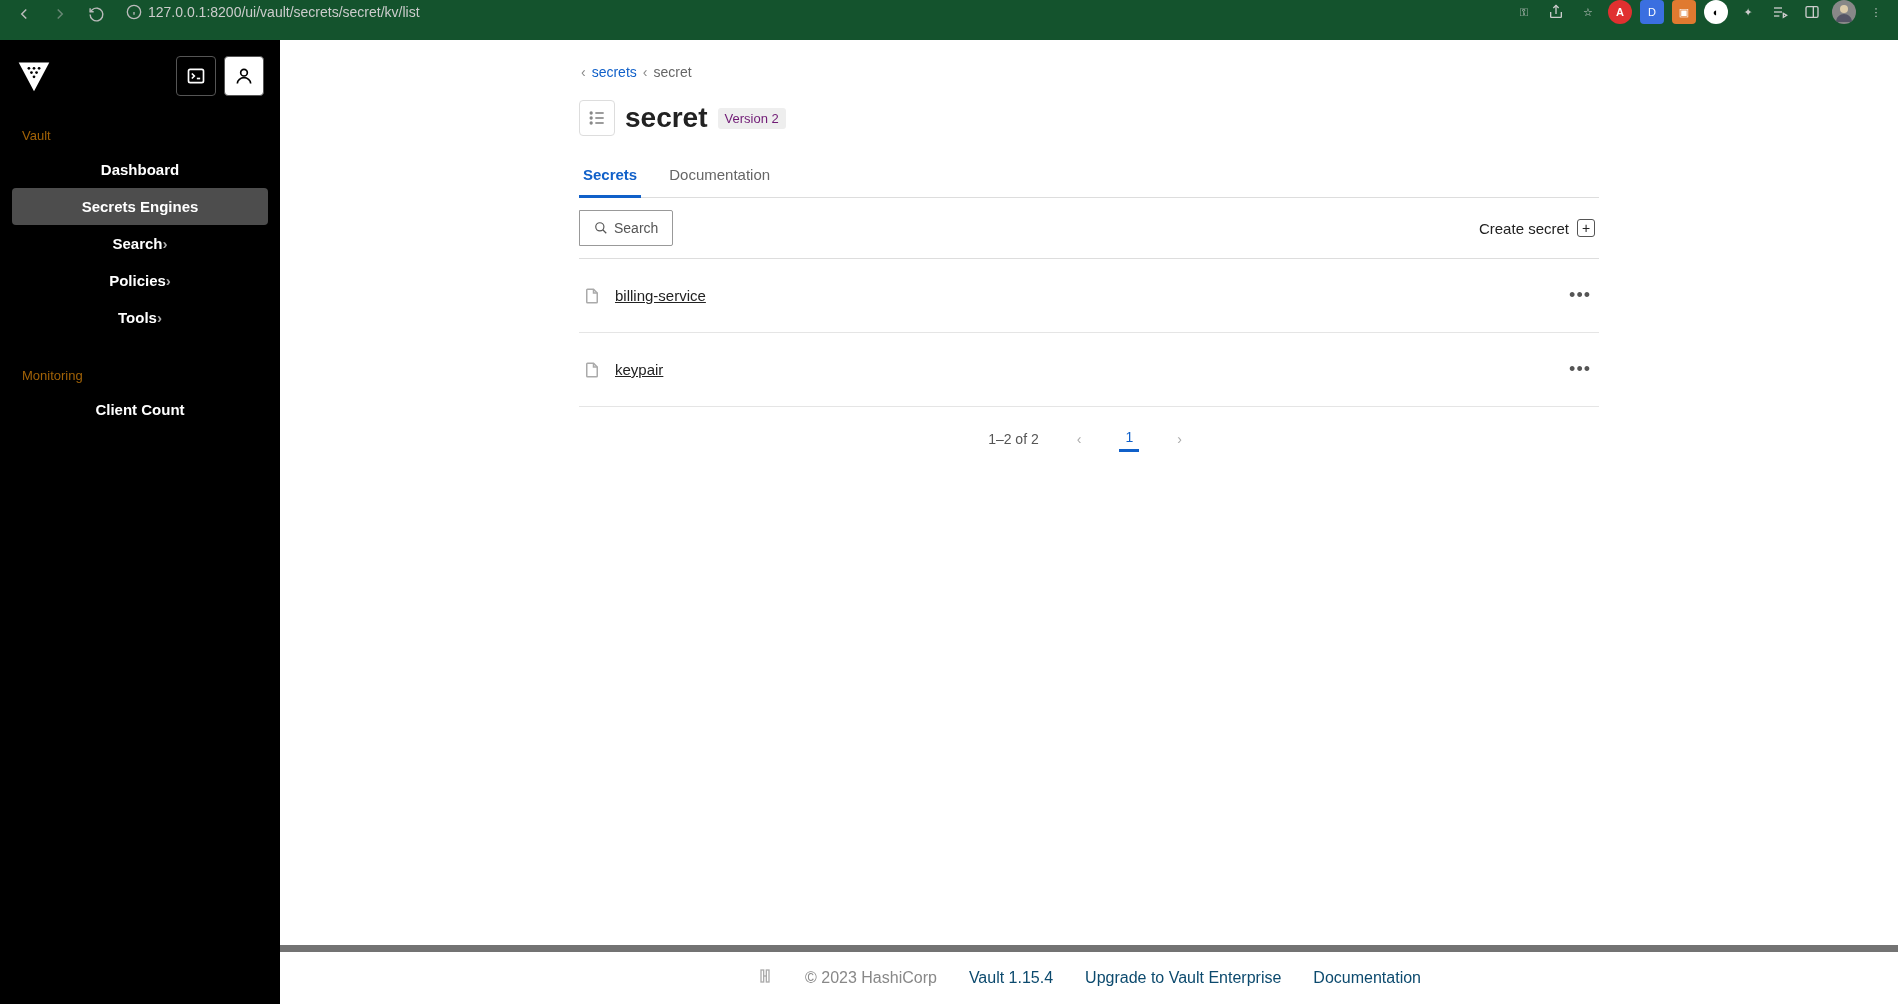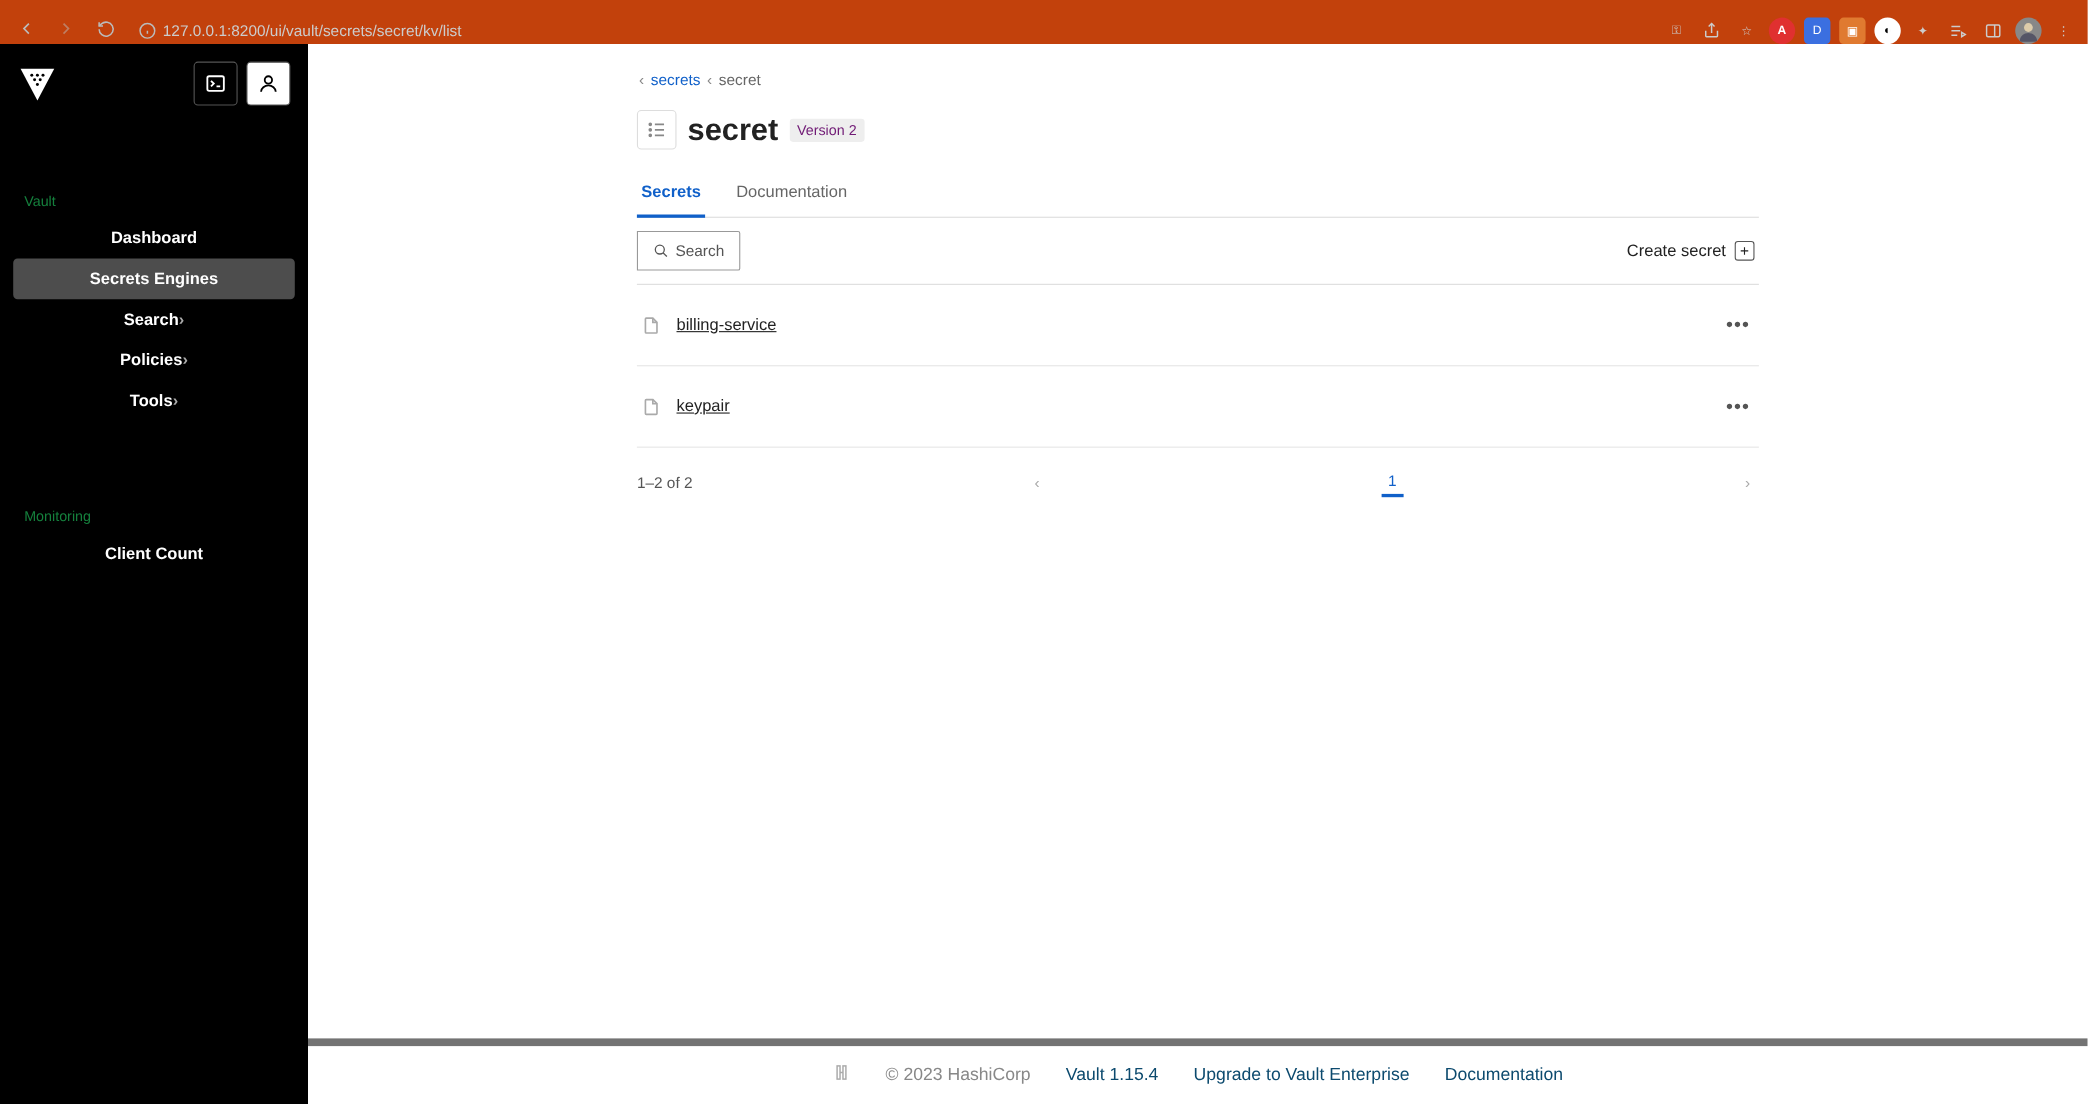--- a/index.html
+++ b/index.html
@@ -1,19 +1,19 @@
 <!DOCTYPE html>
 <html><head>
 <meta charset="utf-8">
 <style>
 * { box-sizing: border-box; margin: 0; padding: 0; }
 html, body { width: 1898px; height: 1004px; font-family: -apple-system, BlinkMacSystemFont, "Segoe UI", Helvetica, Arial, sans-serif; overflow: hidden; }
 
 
-.browser-chrome { background: #c2410c; height: 40px; display: flex; align-items: flex-end; padding: 0 10px; gap: 8px; color: #ccc; }
+.browser-chrome { background: #14532d; height: 40px; display: flex; align-items: flex-start; padding: 0 10px; gap: 8px; color: #ccc; }
 .chrome-btn { width: 28px; height: 28px; display: flex; align-items: center; justify-content: center; cursor: pointer; }
 .chrome-btn svg { stroke: #bbb; }
 .url-pill { flex: 0 0 auto; display: flex; align-items: center; gap: 6px; padding: 4px 8px; }
 .url-text { color: #ccc; font-size: 14px; }
 .chrome-spacer { flex: 1; }
 .chrome-icon { width: 24px; height: 24px; border-radius: 4px; display: flex; align-items: center; justify-content: center; font-size: 11px; }
 .ext-red { background: #e03030; color: #fff; font-weight: bold; border-radius: 50%; }
 .ext-blue { background: #3b6fe0; color: #fff; }
 .ext-orange { background: #e07a30; color: #fff; }
 .ext-white-circle { background: #fff; color: #000; border-radius: 50%; }
@@ -22,21 +22,21 @@
 
 .app { display: flex; height: 964px; }
 
 
 .sidebar { width: 280px; background: #000; color: #fff; display: flex; flex-direction: column; padding: 16px 12px; }
 .sidebar-top { display: flex; align-items: center; justify-content: space-between; margin-bottom: 24px; padding: 0 4px; }
 .logo { width: 36px; height: 36px; display: flex; align-items: center; justify-content: center; }
 .top-actions { display: flex; gap: 8px; }
 .icon-btn { width: 40px; height: 40px; border: 1px solid #555; border-radius: 4px; display: flex; align-items: center; justify-content: center; cursor: pointer; }
 .icon-btn.inverse { background: #fff; }
-.sb-heading { color: #15803d; font-size: 13px; padding: 8px 10px; margin-top: 47px; }
+.sb-heading { color: #a16207; font-size: 13px; padding: 8px 10px; }
 .sb-item { display: flex; align-items: center; justify-content: center; padding: 10px 10px; font-size: 15px; border-radius: 4px; cursor: pointer; font-weight: 600; }
 .sb-item.active { background: #4d4d4d; }
 .sb-item .chev { color: #aaa; }
 .sb-section-gap { height: 24px; }
 
 
 .main { flex: 1; background: #fff; position: relative; overflow: auto; }
 .content { max-width: 1020px; margin: 0 auto; padding: 24px 0 80px; }
 .crumbs { display: flex; align-items: center; gap: 6px; font-size: 14px; color: #1060c9; margin-bottom: 20px; padding-left: 2px; }
 .crumb-sep { color: #888; }
@@ -52,21 +52,21 @@
 .search-input { border: 1px solid #999; height: 36px; padding: 0 10px; font-size: 14px; width: 240px; border-right: none; border-radius: 2px 0 0 2px; }
 .search-btn { border: 1px solid #999; height: 36px; padding: 0 14px; display: flex; align-items: center; gap: 6px; background: #fff; cursor: pointer; font-size: 14px; color: #555; border-radius: 0 2px 2px 0; }
 .toolbar-spacer { flex: 1; }
 .create-btn { display: flex; align-items: center; gap: 8px; font-size: 15px; color: #222; cursor: pointer; padding: 8px 4px; font-weight: 500; }
 .plus-box { width: 18px; height: 18px; border: 1px solid #555; border-radius: 3px; display: flex; align-items: center; justify-content: center; font-size: 14px; line-height: 1; }
 .row { display: flex; align-items: center; padding: 22px 4px; border-bottom: 1px solid #e5e5e5; }
 .row .file-icon { width: 18px; height: 18px; margin-right: 14px; color: #aaa; }
 .row-name { color: #222; text-decoration: underline; font-size: 15px; }
 .row-spacer { flex: 1; }
 .dots-btn { color: #555; cursor: pointer; padding: 4px; font-size: 18px; letter-spacing: 1px; }
-.pager { display: flex; align-items: center; justify-content: space-between; gap: 30px; padding: 18px 0; font-size: 14px; color: #555; }
+.pager { display: flex; align-items: center; justify-content: center; gap: 30px; padding: 18px 0; font-size: 14px; color: #555; }
 .pg-count { color: #555; }
 .pg-nav { color: #aaa; cursor: pointer; padding: 4px 8px; }
 .pg-page { color: #1060c9; border-bottom: 3px solid #1060c9; padding: 4px 6px; cursor: pointer; }
 
 
 .footer { position: absolute; bottom: 0; left: 0; right: 0; border-top: 7px solid #737373; padding: 16px 0; display: flex; align-items: center; justify-content: center; gap: 32px; font-size: 16px; color: #555; background: #fff; }
 .footer a { color: #0c4a6e; text-decoration: none; font-weight: 500; }
 .footer .copy { color: #888; }
 .footer-icon { color: #aaa; }
 </style>

